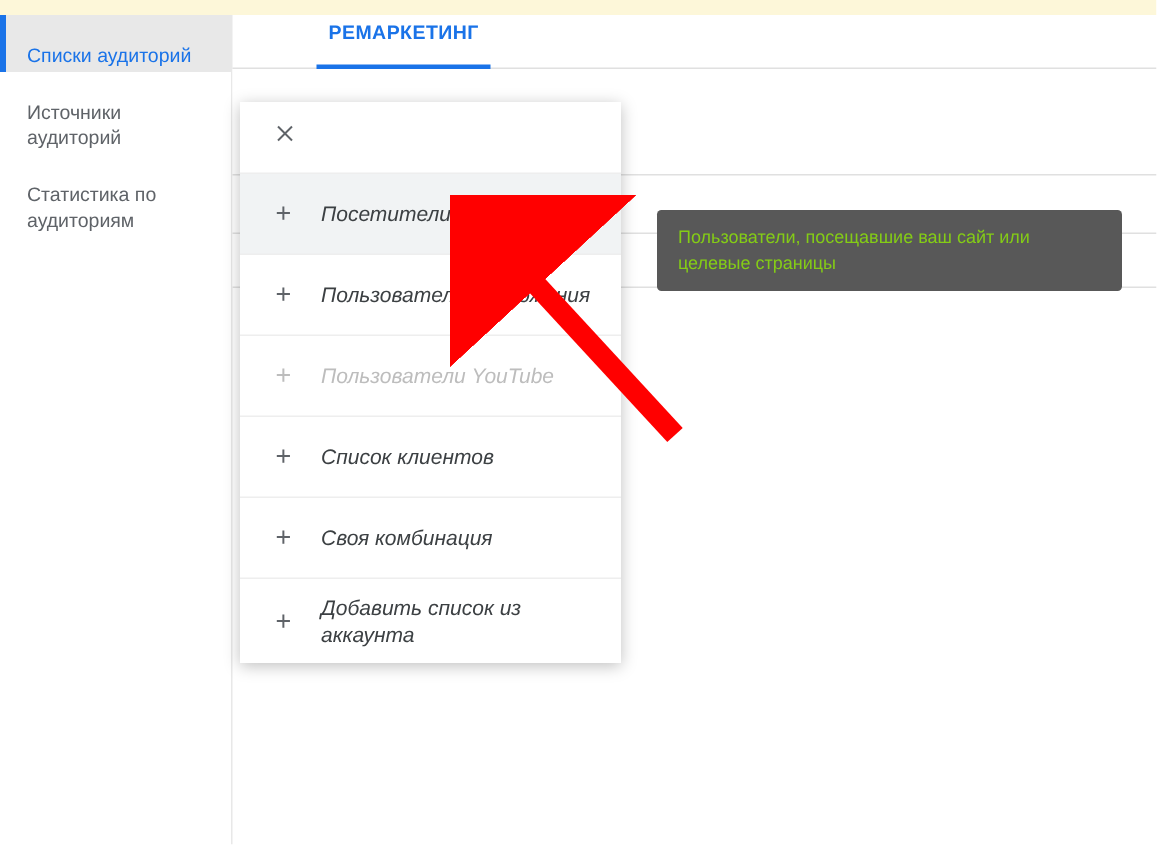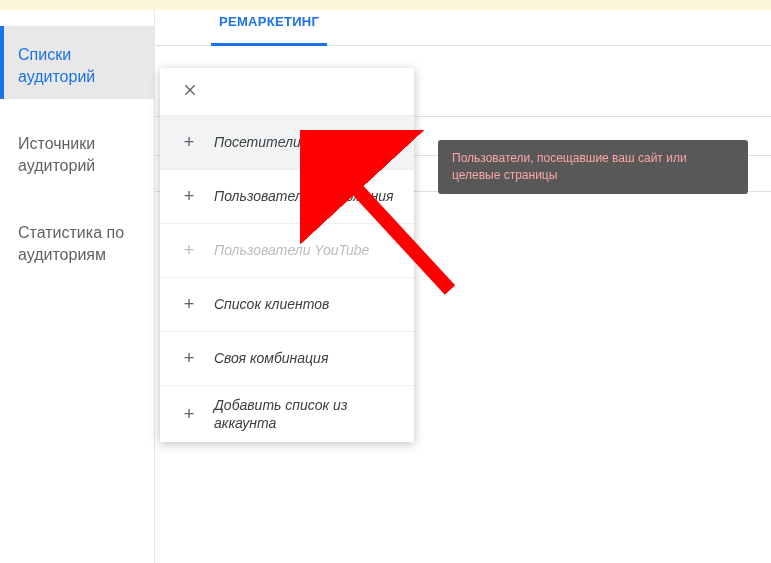--- a/index.html
+++ b/index.html
@@ -20,27 +20,26 @@
       display: flex;
       height: calc(100% - 10px);
     }
     .sidebar {
       width: 155px;
       background: #fff;
       padding-top: 0;
       border-right: 1px solid #e8e8e8;
     }
     .sidebar-item {
-      padding: 18px 16px 12px 18px;
-      font-size: 16px;
+      padding: 18px 16px 2px 18px;
+      font-size: 13px;
       color: #5f6368;
       cursor: pointer;
       line-height: 1.35;
       position: relative;
-      margin-top: 16px;
     }
     .sidebar-item.active {
       background: #e8e8e8;
       color: #1a73e8;
       font-weight: 500;
     }
     .sidebar-item.active::before {
       content: "";
       position: absolute;
       left: 0; top: 0; bottom: 0;
@@ -147,21 +146,21 @@
       width: 14px;
       text-align: center;
       flex-shrink: 0;
     }
     .dropdown-item:last-child { border-bottom: none; }
     .tooltip {
       position: absolute;
       left: 438px;
       top: 140px;
       background: #585858;
-      color: #fca5a5;
+      color: #84cc16;
       font-size: 12px;
       padding: 10px 14px;
       border-radius: 3px;
       max-width: 310px;
       line-height: 1.4;
       z-index: 20;
       font-weight: 500;
     }
     .arrow-annotation {
       position: absolute;

